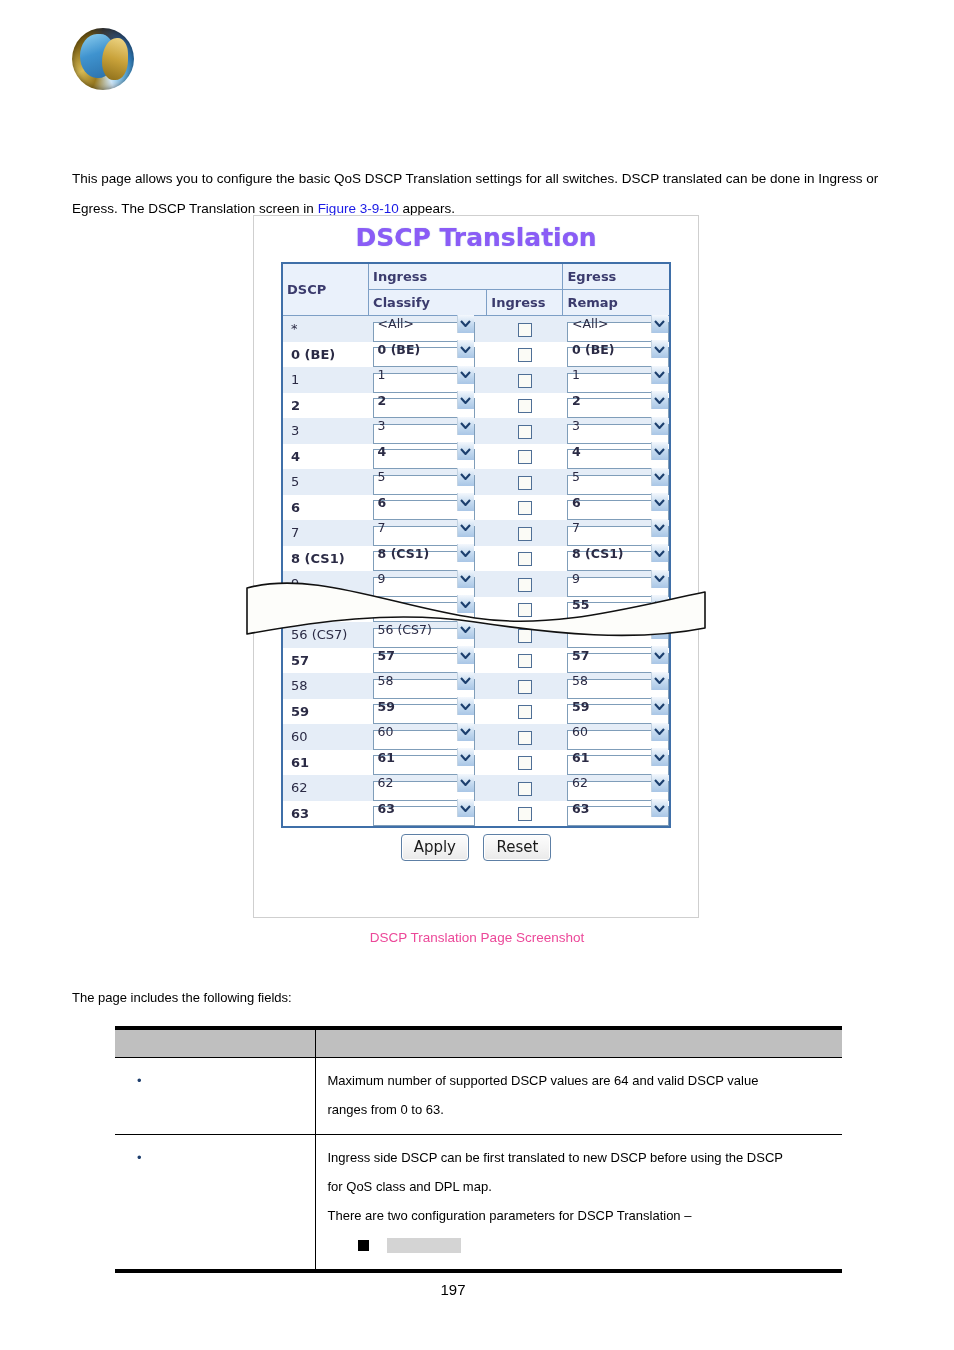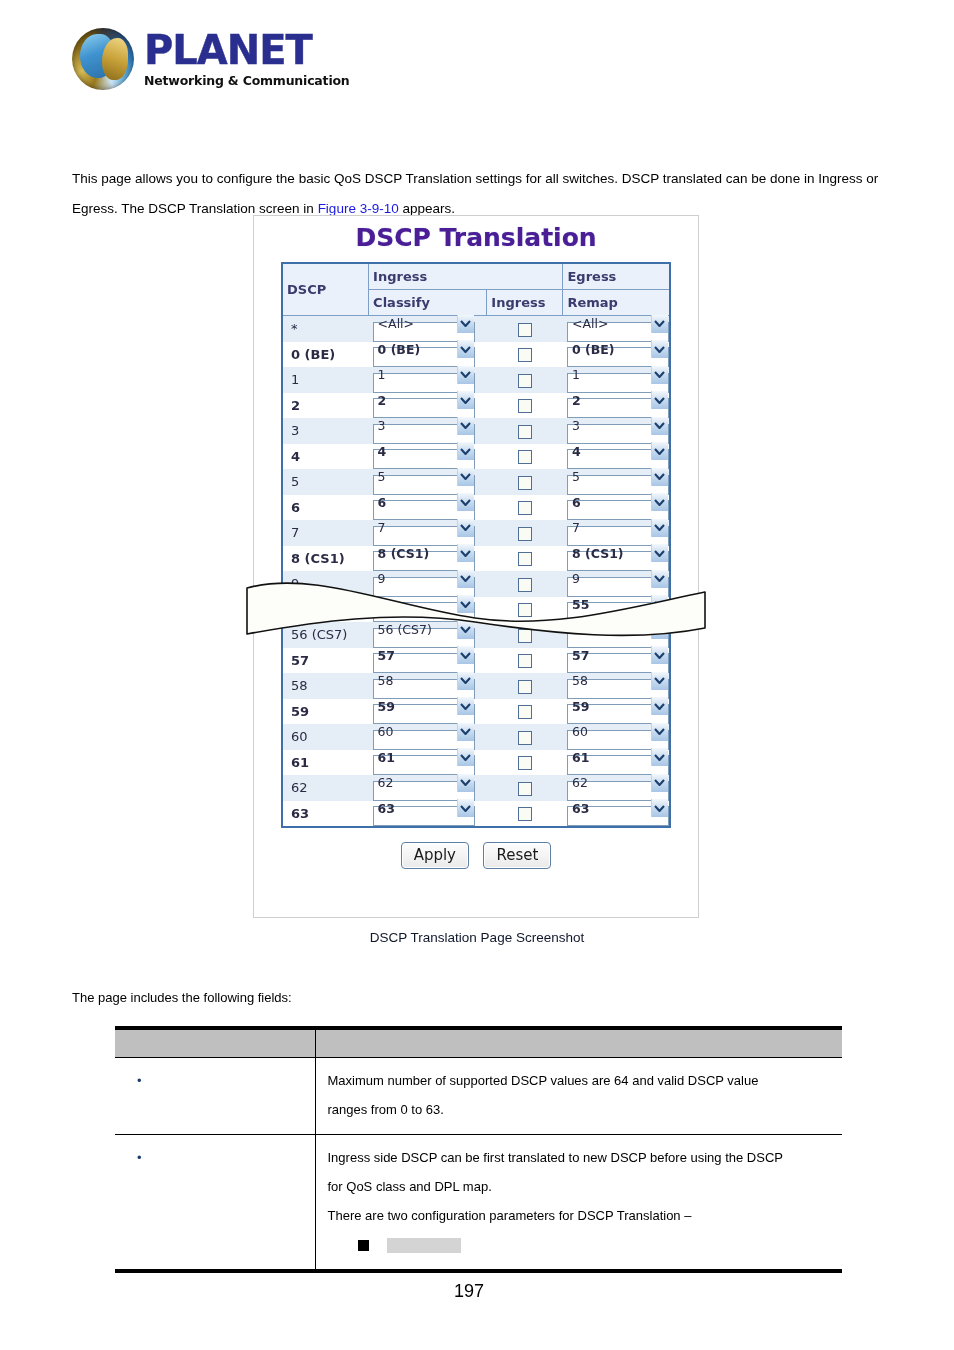--- a/index.html
+++ b/index.html
@@ -44,21 +44,21 @@
   .intro { position:absolute; left:72px; top:150px; width:812px;
      font-size:13.5px; line-height:30px; color:#000; }
   .intro a.figlink { color:#1a1ae6; text-decoration:none; }
 
   
   .shot-panel {
     position:absolute; left:253px; top:215px; width:446px; height:703px;
     background:#fff; border:1px solid #cfcfcf;
   }
   .shot-title {
-    text-align:center; color:#4c1d95; font-size:25px; font-weight:bold;
+    text-align:center; color:#8b5cf6; font-size:25px; font-weight:bold;
     font-family:"DejaVu Sans", sans-serif; letter-spacing:0px;
     margin-top:7px; text-shadow: 0 0 1px rgba(21,87,192,.5);
   }
 
   
   .dscp-table {
     margin:10px auto 0 auto; border-collapse:collapse;
     border:2px solid #3f6fa8; width:390px;
     font-family:"DejaVu Sans", sans-serif;
   }
@@ -93,35 +93,35 @@
     display:flex; align-items:center; justify-content:center;
   }
   .sel .arrow svg { display:block; }
 
   .cbx {
     display:inline-block; width:14px; height:14px; background:#fbfbf6;
     border:1px solid #4f6f96; vertical-align:middle;
   }
 
   
-  .btn-row { text-align:center; margin-top:14px; }
+  .btn-row { text-align:center; margin-top:6px; }
   .btn {
     display:inline-block; min-width:62px; padding:3px 12px 4px 12px; margin:0 5px;
     background:linear-gradient(180deg,#fdfdfd 0%, #f2f2f2 60%, #e9e9e9 100%);
     border:1px solid #5d7fa5; border-radius:4px; font-size:15px; color:#1a1a1a;
     font-family:"DejaVu Sans", sans-serif; cursor:pointer;
     box-shadow: inset 0 0 0 1px #ffffff;
   }
 
   
   .wave { position:absolute; left:243px; top:572px; width:466px; height:68px; pointer-events:none; }
 
   
   .caption { position:absolute; left:0; top:930px; width:954px; text-align:center;
-     font-size:13.5px; color:#0f172a; }
+     font-size:13.5px; color:#ec4899; }
 
   
   .fields-intro { position:absolute; left:72px; top:990px; font-size:13px; }
 
   
   .ftable-wrap { position:absolute; left:115px; top:1026px; width:727px; }
   .ftable { border-collapse:collapse; width:727px; font-size:13px; }
   .ftable .hdr td { background:#bfbfbf; height:27px; border-right:1px solid #000; }
   .ftable .hdr td:last-child { border-right:none; }
   .ftable td { border-right:1px solid #000; vertical-align:top; padding:8px 6px 10px 6px; }
@@ -133,32 +133,28 @@
   .top-rule { height:0; border-top:3px solid #000; border-bottom:1px solid #000;
      margin-bottom:0; width:727px; }
   .bot-rule { height:0; border-top:1px solid #000; border-bottom:3px solid #000;
      width:727px; }
   .sq-bullet { display:inline-block; width:11px; height:11px; background:#000;
      vertical-align:middle; margin-right:18px; }
   .redacted { display:inline-block; width:74px; height:15px; background:#d4d4d4;
      vertical-align:middle; }
 
   
-  .pageno { position:absolute; left:16px; top:1281px; width:906px; text-align:center;
-     font-size:18px; color:#000; }
+  .pageno { position:absolute; left:0; top:1281px; width:906px; text-align:center;
+     font-size:15px; color:#000; }
 </style>
 </head>
 <body>
 
 <div class="logo-wrap">
   <div class="logo-globe"></div>
-  <div class="logo-text">
-    <div class="logo-planet">PLANET</div>
-    <div class="logo-sub">Networking &amp; Communication</div>
-  </div>
 </div>
 
 <p class="intro"><span>This page allows you to configure the basic QoS DSCP Translation settings for all switches. DSCP translated can be done in Ingress or Egress. The DSCP Translation screen in </span><a class="figlink" href="#">Figure 3-9-10</a><span> appears.</span></p>
 
 <div class="shot-panel">
 
   <div class="shot-title">DSCP Translation</div>
 
   <table class="dscp-table">
     <thead>

